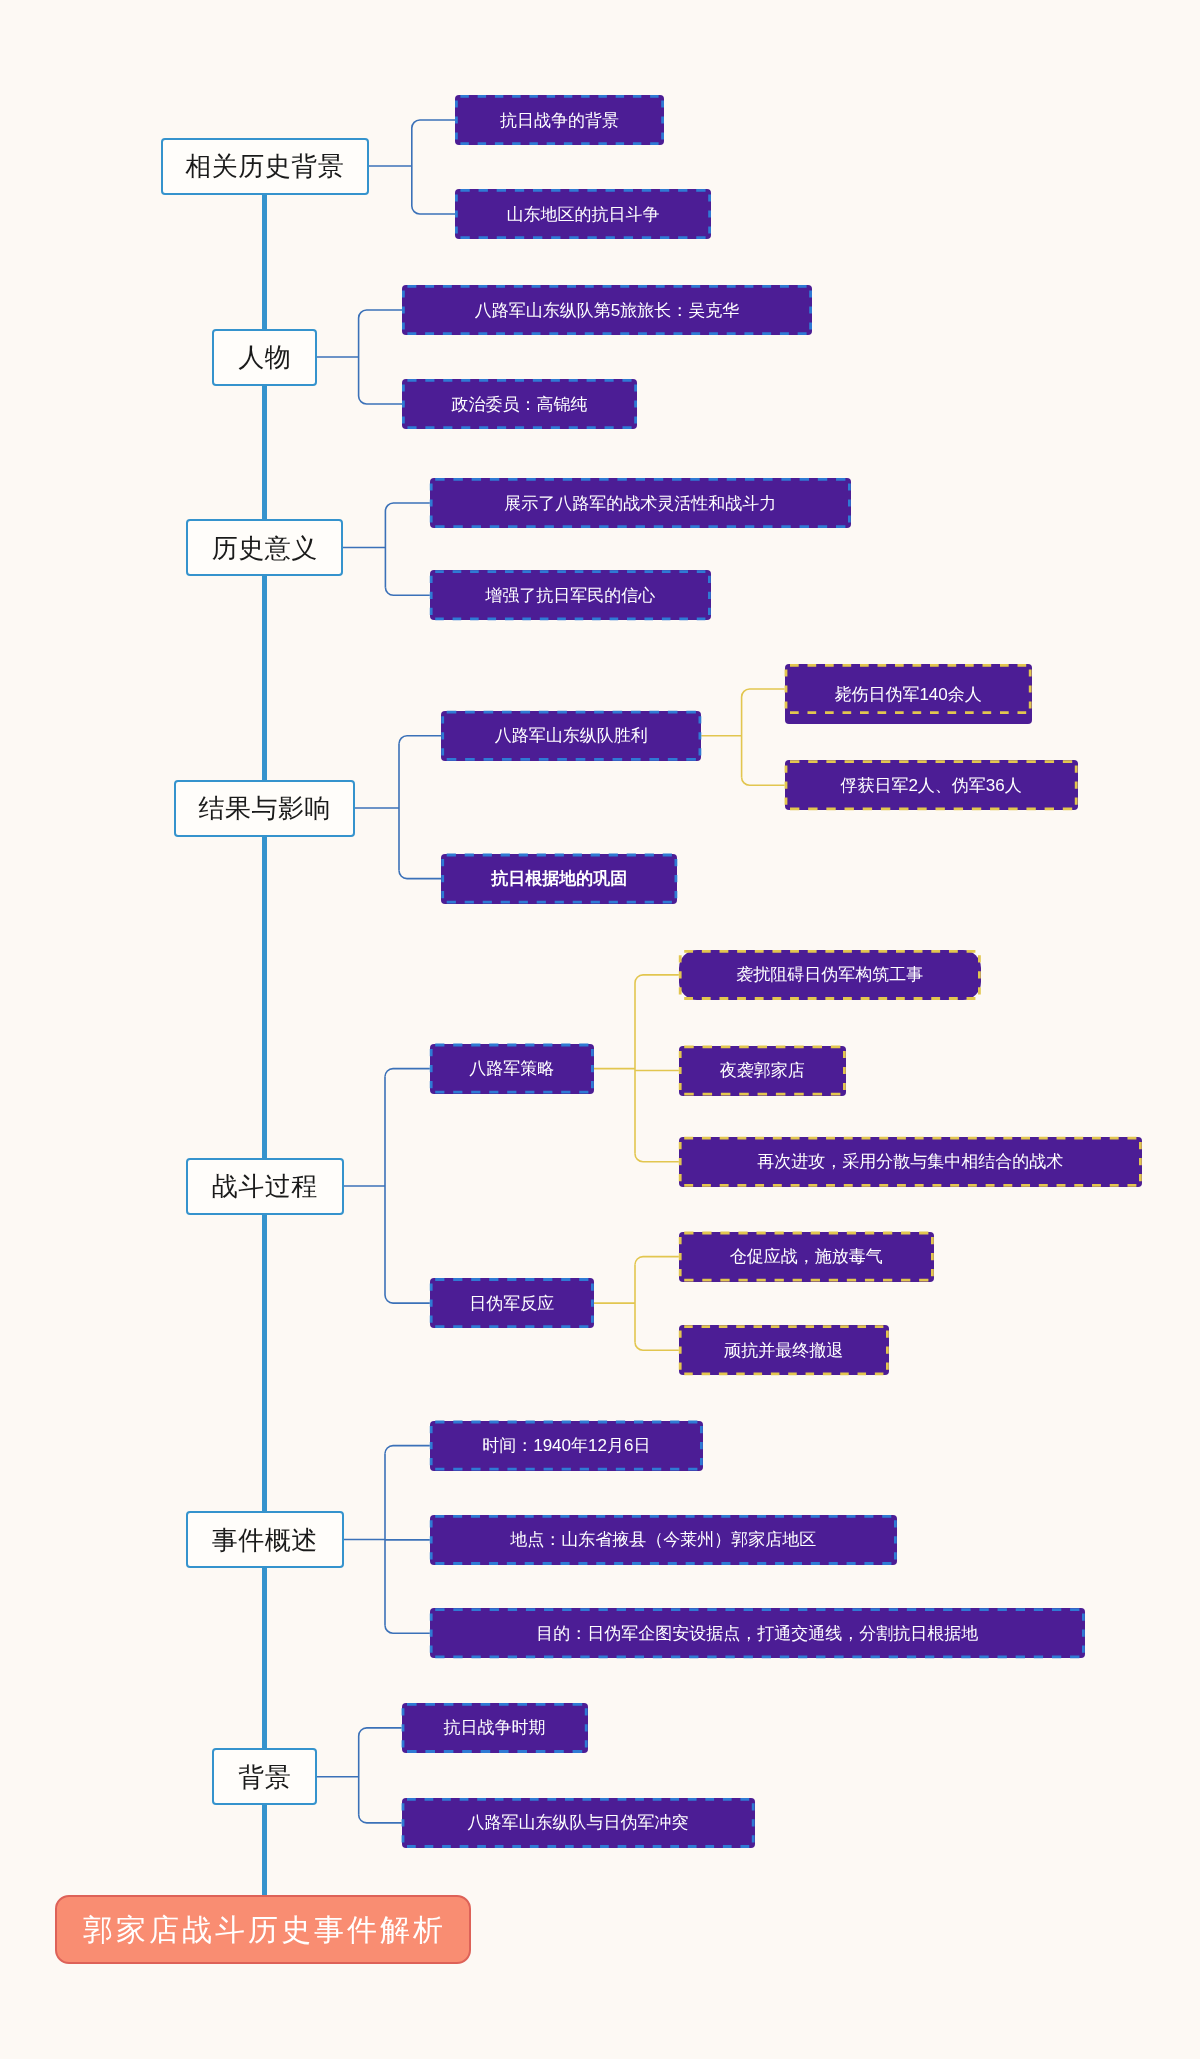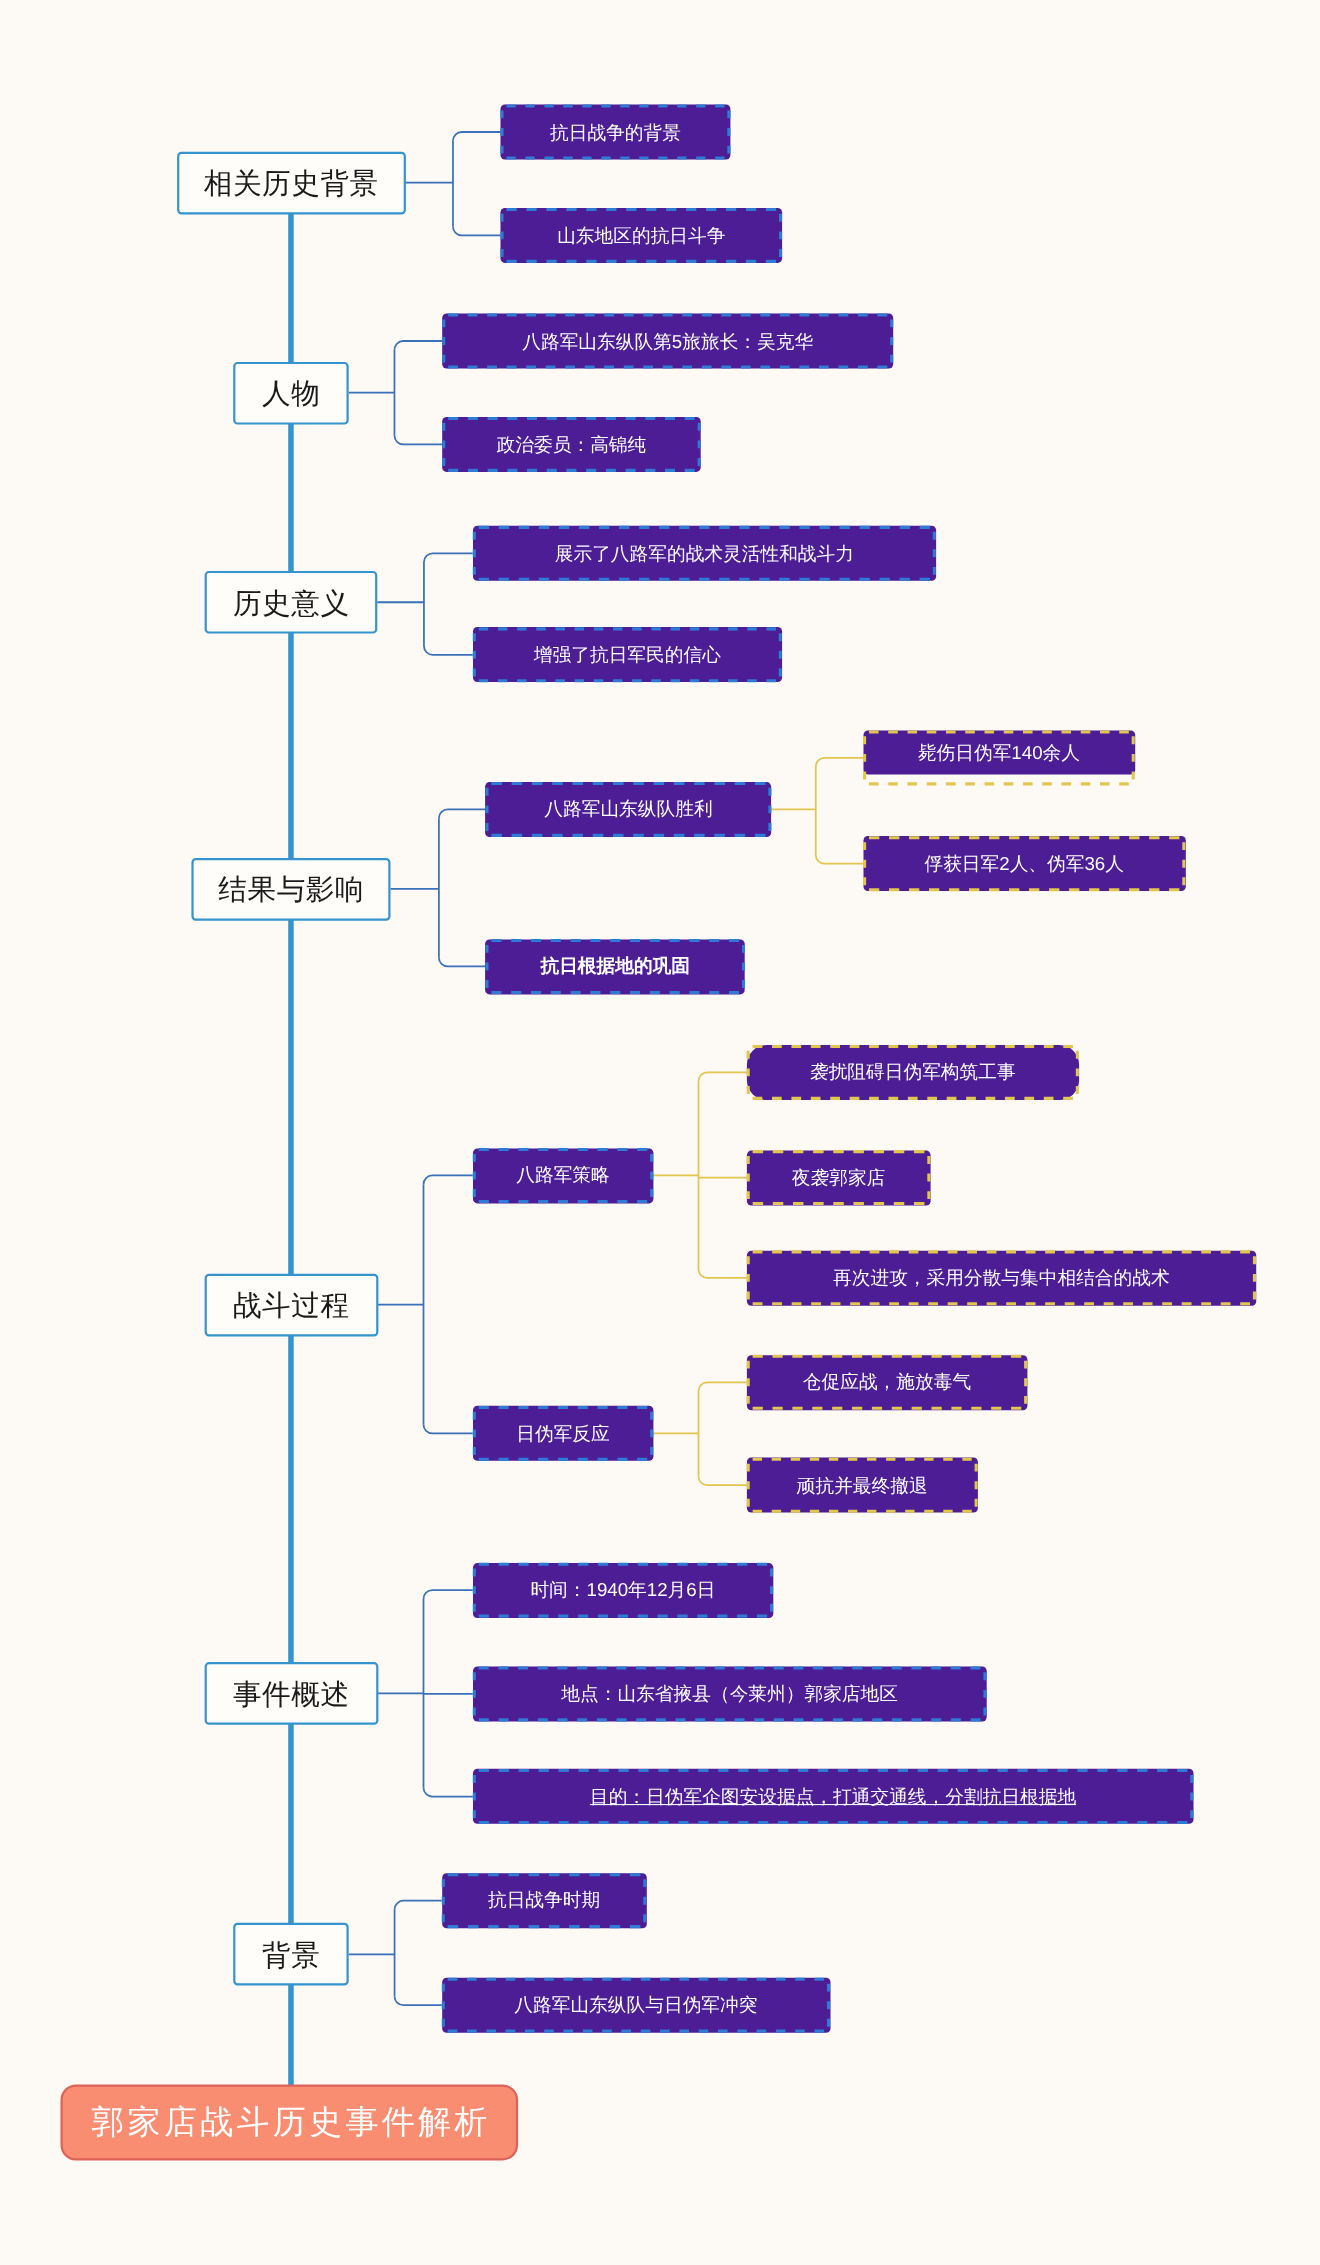--- a/index.html
+++ b/index.html
@@ -93,21 +93,21 @@
     </div>
 <div class="node n-l2" style="left:429.8px;top:570.3px;width:281.0px;height:50.0px;">
       <span>增强了抗日军民的信心</span>
     </div>
 <div class="node n-l1" style="left:174.0px;top:779.5px;width:181.0px;height:57.0px;">
       <span>结果与影响</span>
     </div>
 <div class="node n-l2" style="left:441.3px;top:710.8px;width:260.0px;height:50.0px;">
       <span>八路军山东纵队胜利</span>
     </div>
-<div class="node n-l3" style="left:784.6px;top:664.0px;width:247.0px;height:40px;">
+<div class="node n-l3" style="left:784.6px;top:664.0px;width:247.0px;height:60px;">
       <span>毙伤日伪军140余人</span>
     </div>
 <div class="node n-l3" style="left:784.6px;top:760.2px;width:293.0px;height:50.0px;">
       <span>俘获日军2人、伪军36人</span>
     </div>
 <div class="node n-l2" style="left:441.3px;top:853.6px;width:236.0px;height:50.0px;font-weight:bold;">
       <span>抗日根据地的巩固</span>
     </div>
 <div class="node n-l1" style="left:185.5px;top:1157.5px;width:158.0px;height:57.0px;">
       <span>战斗过程</span>
@@ -135,21 +135,21 @@
     </div>
 <div class="node n-l1" style="left:185.5px;top:1511.0px;width:158.0px;height:57.0px;">
       <span>事件概述</span>
     </div>
 <div class="node n-l2" style="left:429.8px;top:1420.6px;width:273.0px;height:50.0px;">
       <span>时间：1940年12月6日</span>
     </div>
 <div class="node n-l2" style="left:429.8px;top:1514.9px;width:467.0px;height:50.0px;">
       <span>地点：山东省掖县（今莱州）郭家店地区</span>
     </div>
-<div class="node n-l2" style="left:429.8px;top:1608.2px;width:655.0px;height:50.0px;text-decoration:underline;">
+<div class="node n-l2" style="left:429.8px;top:1608.2px;width:655.0px;height:50.0px;">
       <span>目的：日伪军企图安设据点，打通交通线，分割抗日根据地</span>
     </div>
 <div class="node n-l1" style="left:212.0px;top:1748.3px;width:105.0px;height:57.0px;">
       <span>背景</span>
     </div>
 <div class="node n-l2" style="left:401.6px;top:1702.9px;width:186.0px;height:50.0px;">
       <span>抗日战争时期</span>
     </div>
 <div class="node n-l2" style="left:401.6px;top:1797.9px;width:353.0px;height:50.0px;">
       <span>八路军山东纵队与日伪军冲突</span>

